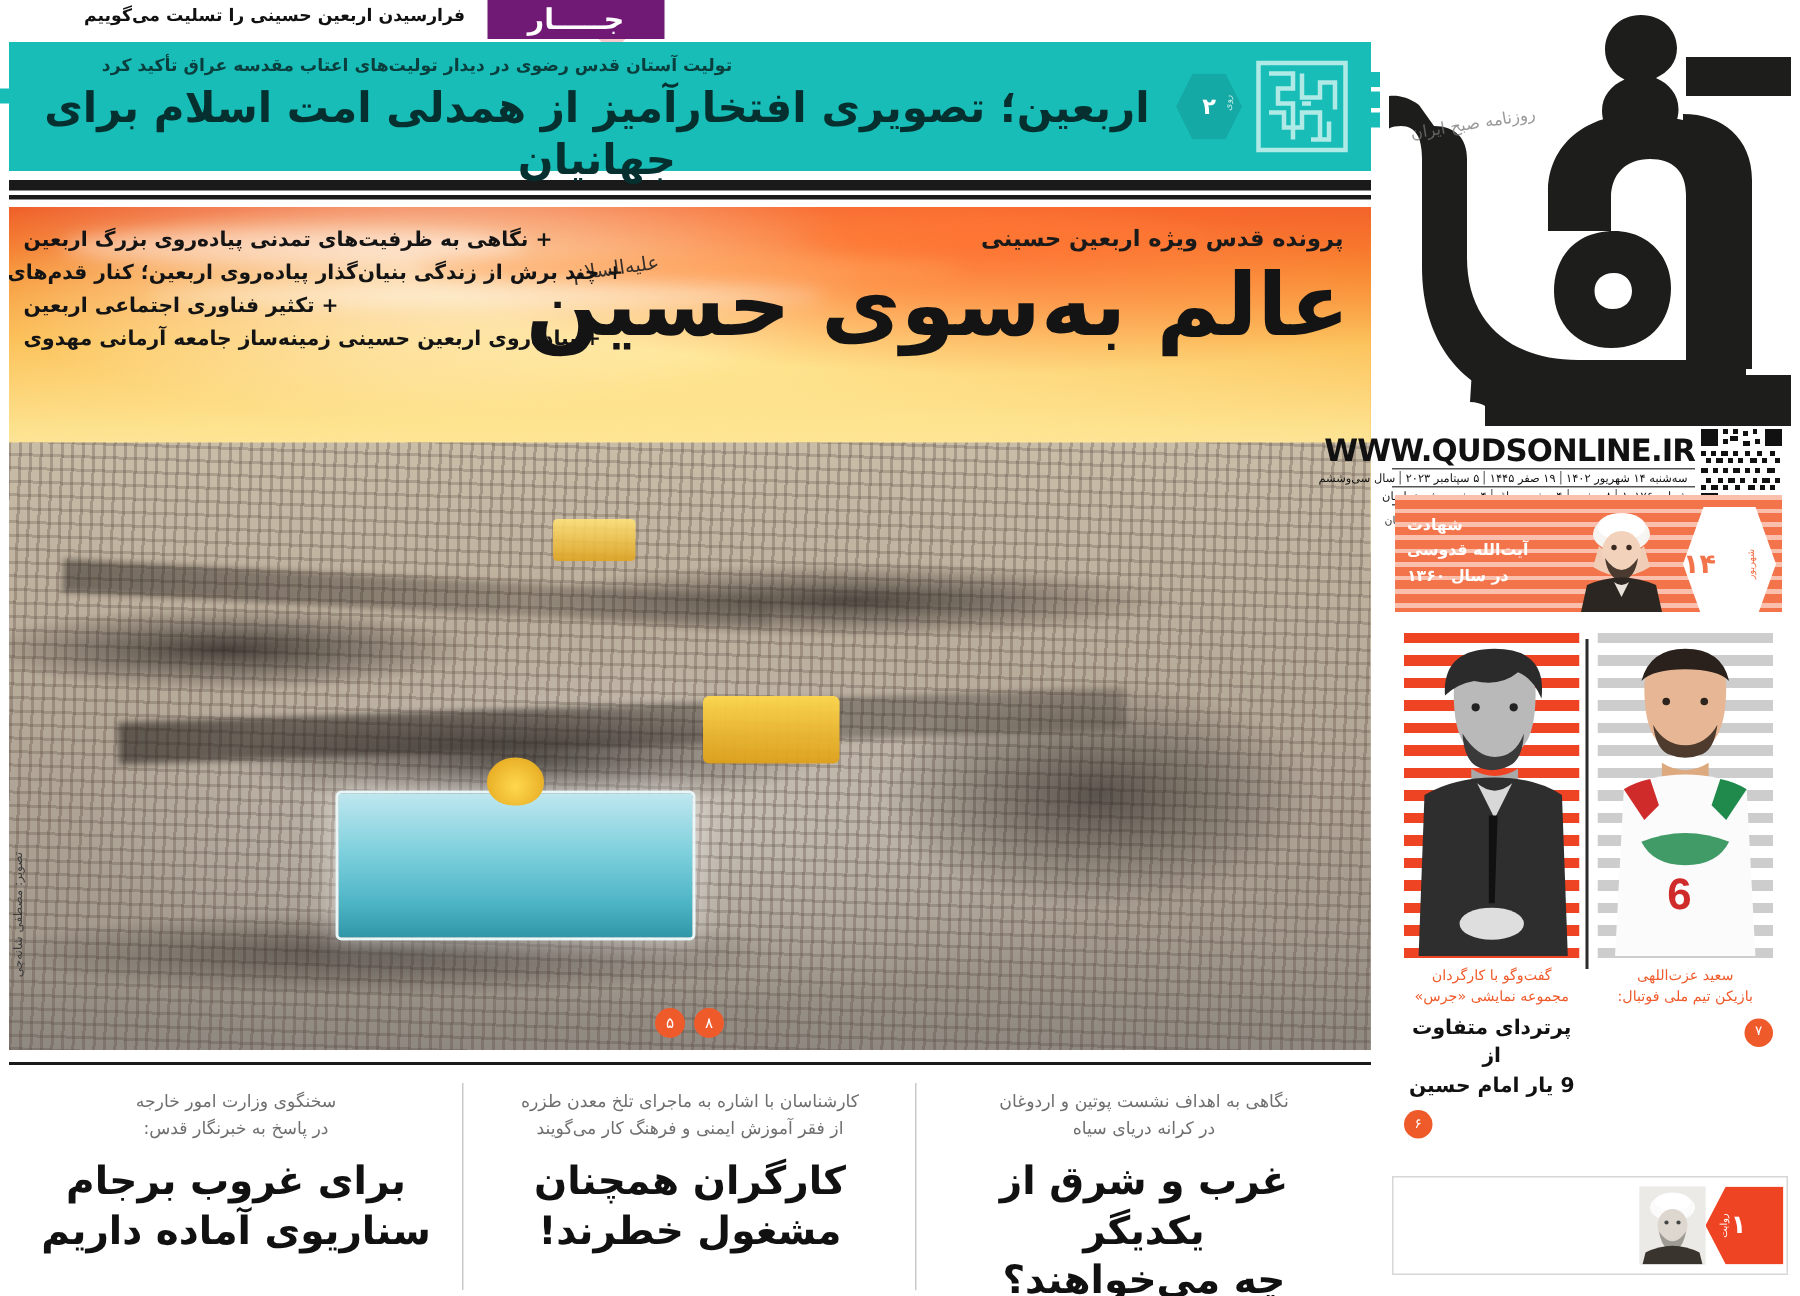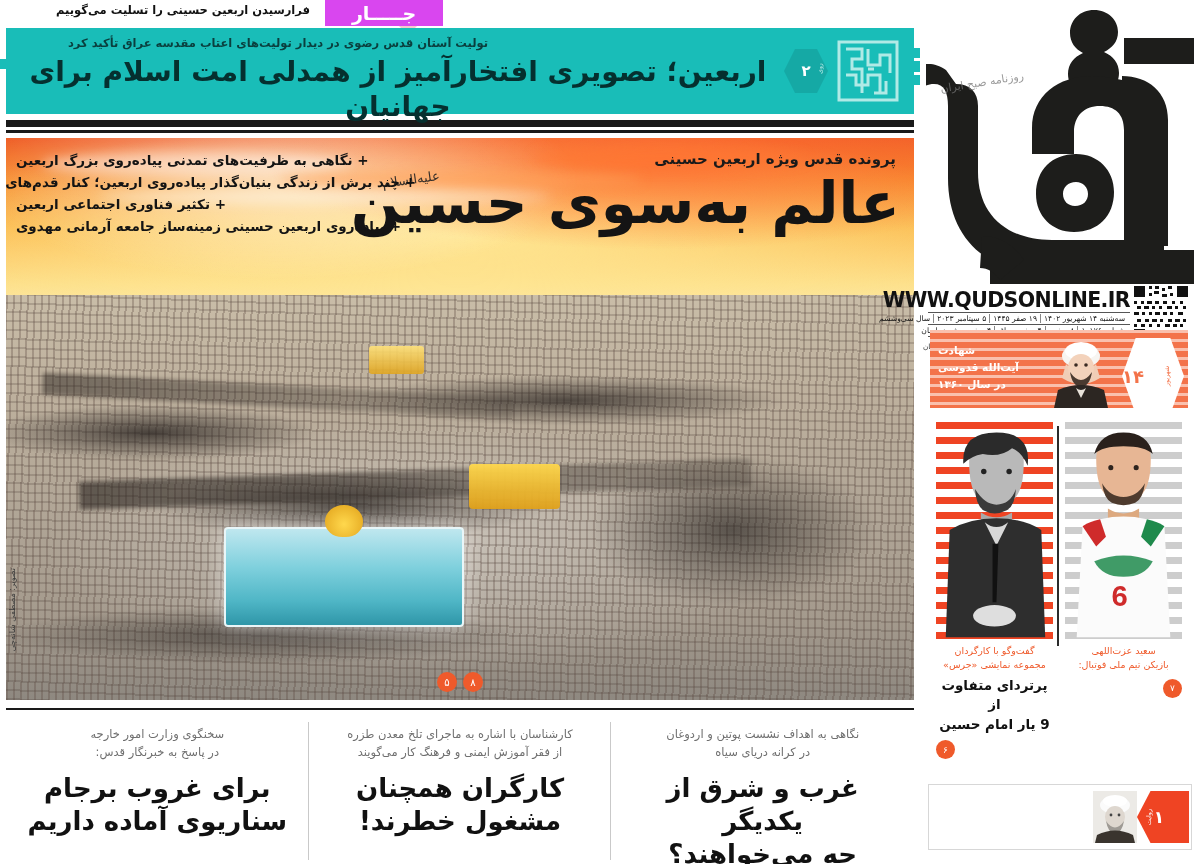--- a/index.html
+++ b/index.html
@@ -13,21 +13,21 @@
   }
   .page{position:relative;width:1200px;height:864px;background:#fff;}
 
   
   .main-col{position:absolute;left:0;top:0;width:920px;height:864px;background:#fff;}
 
   
   .top-strip{position:relative;height:28px;display:flex;align-items:center;}
   .jostar-tab{
     position:absolute;right:477px;top:0;width:118px;height:26px;
-    background:#d946ef;display:flex;align-items:center;justify-content:center;
+    background:#701a75;display:flex;align-items:center;justify-content:center;
   }
   .jostar-tab:after{
     content:"";position:absolute;bottom:-9px;right:26px;
     border-left:9px solid transparent;border-right:9px solid transparent;
     border-top:9px solid #f6c9cd;
   }
   .jostar-tab span{
     color:#ffffff;font-size:19px;font-weight:bold;letter-spacing:1px;
   }
   .top-tagline{

